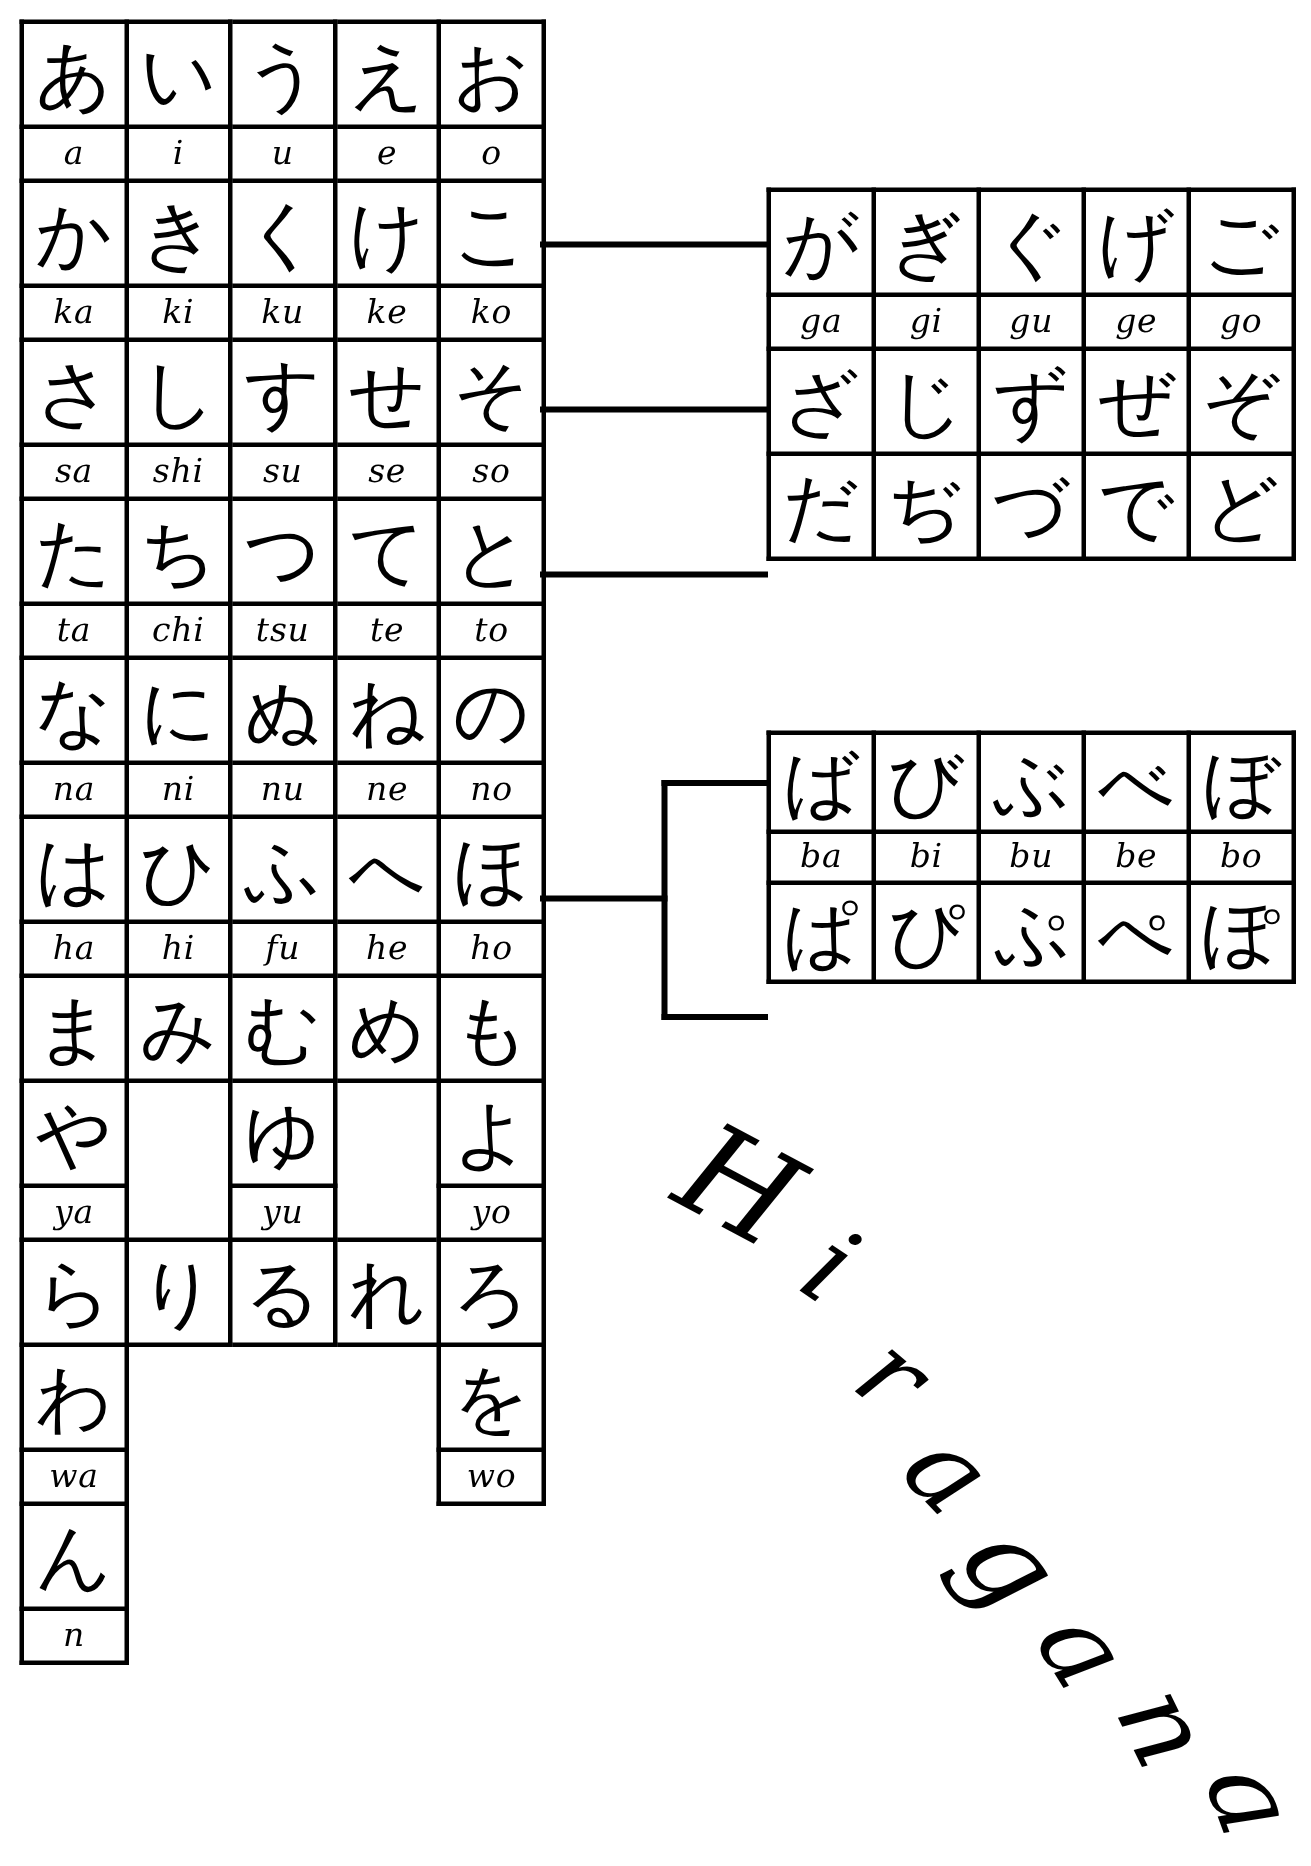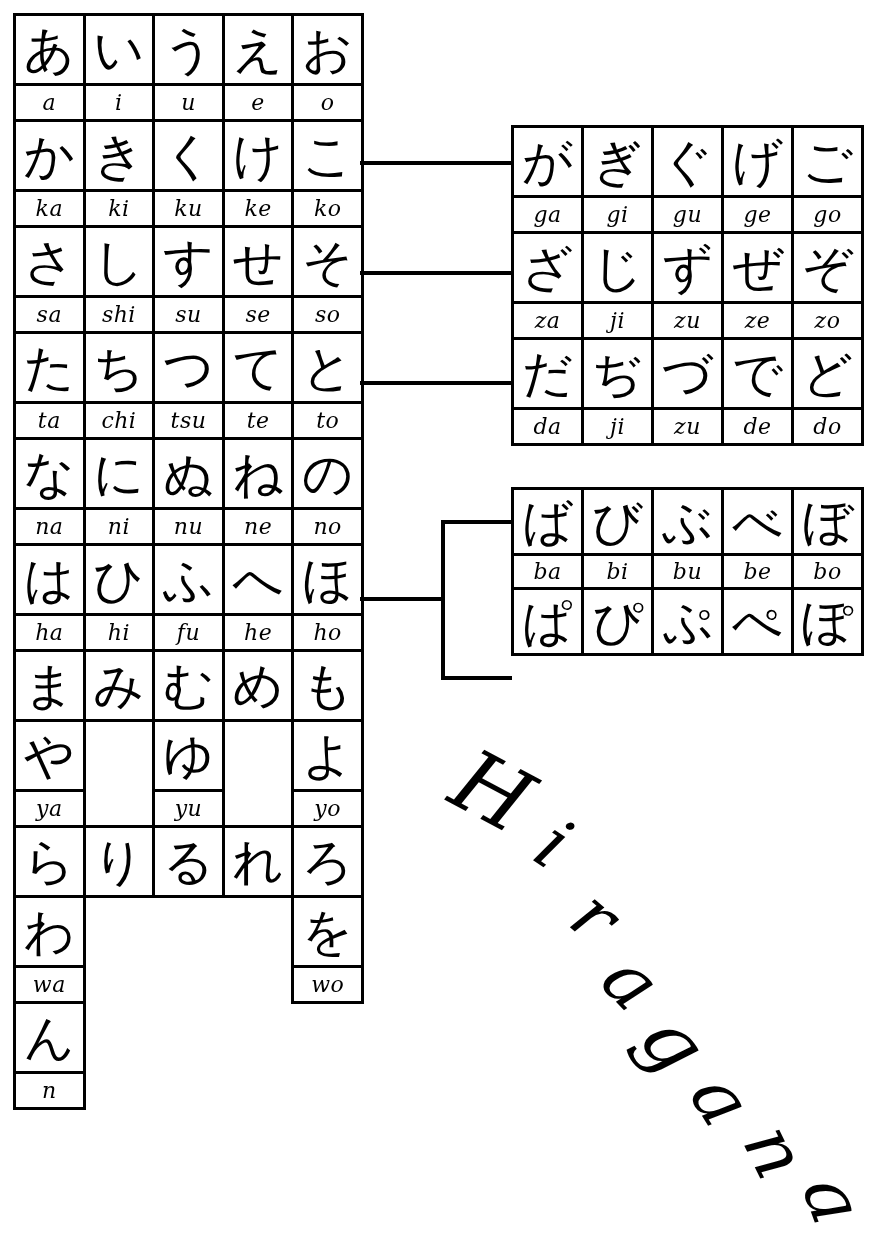--- a/index.html
+++ b/index.html
@@ -288,40 +288,26 @@
           <td class="romaji-cell">ge</td>
           <td class="romaji-cell">go</td>
         </tr>
         <tr class="kana-row">
           <td class="kana-cell">ざ</td>
           <td class="kana-cell">じ</td>
           <td class="kana-cell">ず</td>
           <td class="kana-cell">ぜ</td>
           <td class="kana-cell">ぞ</td>
         </tr>
-        <tr class="romaji-row">
-          <td class="romaji-cell">za</td>
-          <td class="romaji-cell">ji</td>
-          <td class="romaji-cell">zu</td>
-          <td class="romaji-cell">ze</td>
-          <td class="romaji-cell">zo</td>
-        </tr>
         <tr class="kana-row">
           <td class="kana-cell">だ</td>
           <td class="kana-cell">ぢ</td>
           <td class="kana-cell">づ</td>
           <td class="kana-cell">で</td>
           <td class="kana-cell">ど</td>
-        </tr>
-        <tr class="romaji-row">
-          <td class="romaji-cell">da</td>
-          <td class="romaji-cell">ji</td>
-          <td class="romaji-cell">zu</td>
-          <td class="romaji-cell">de</td>
-          <td class="romaji-cell">do</td>
         </tr>
       </tbody>
   </table>
 
   <table class="kana-table" id="handakuten-table">
     <colgroup>
         <col>
         <col>
         <col>
         <col>

